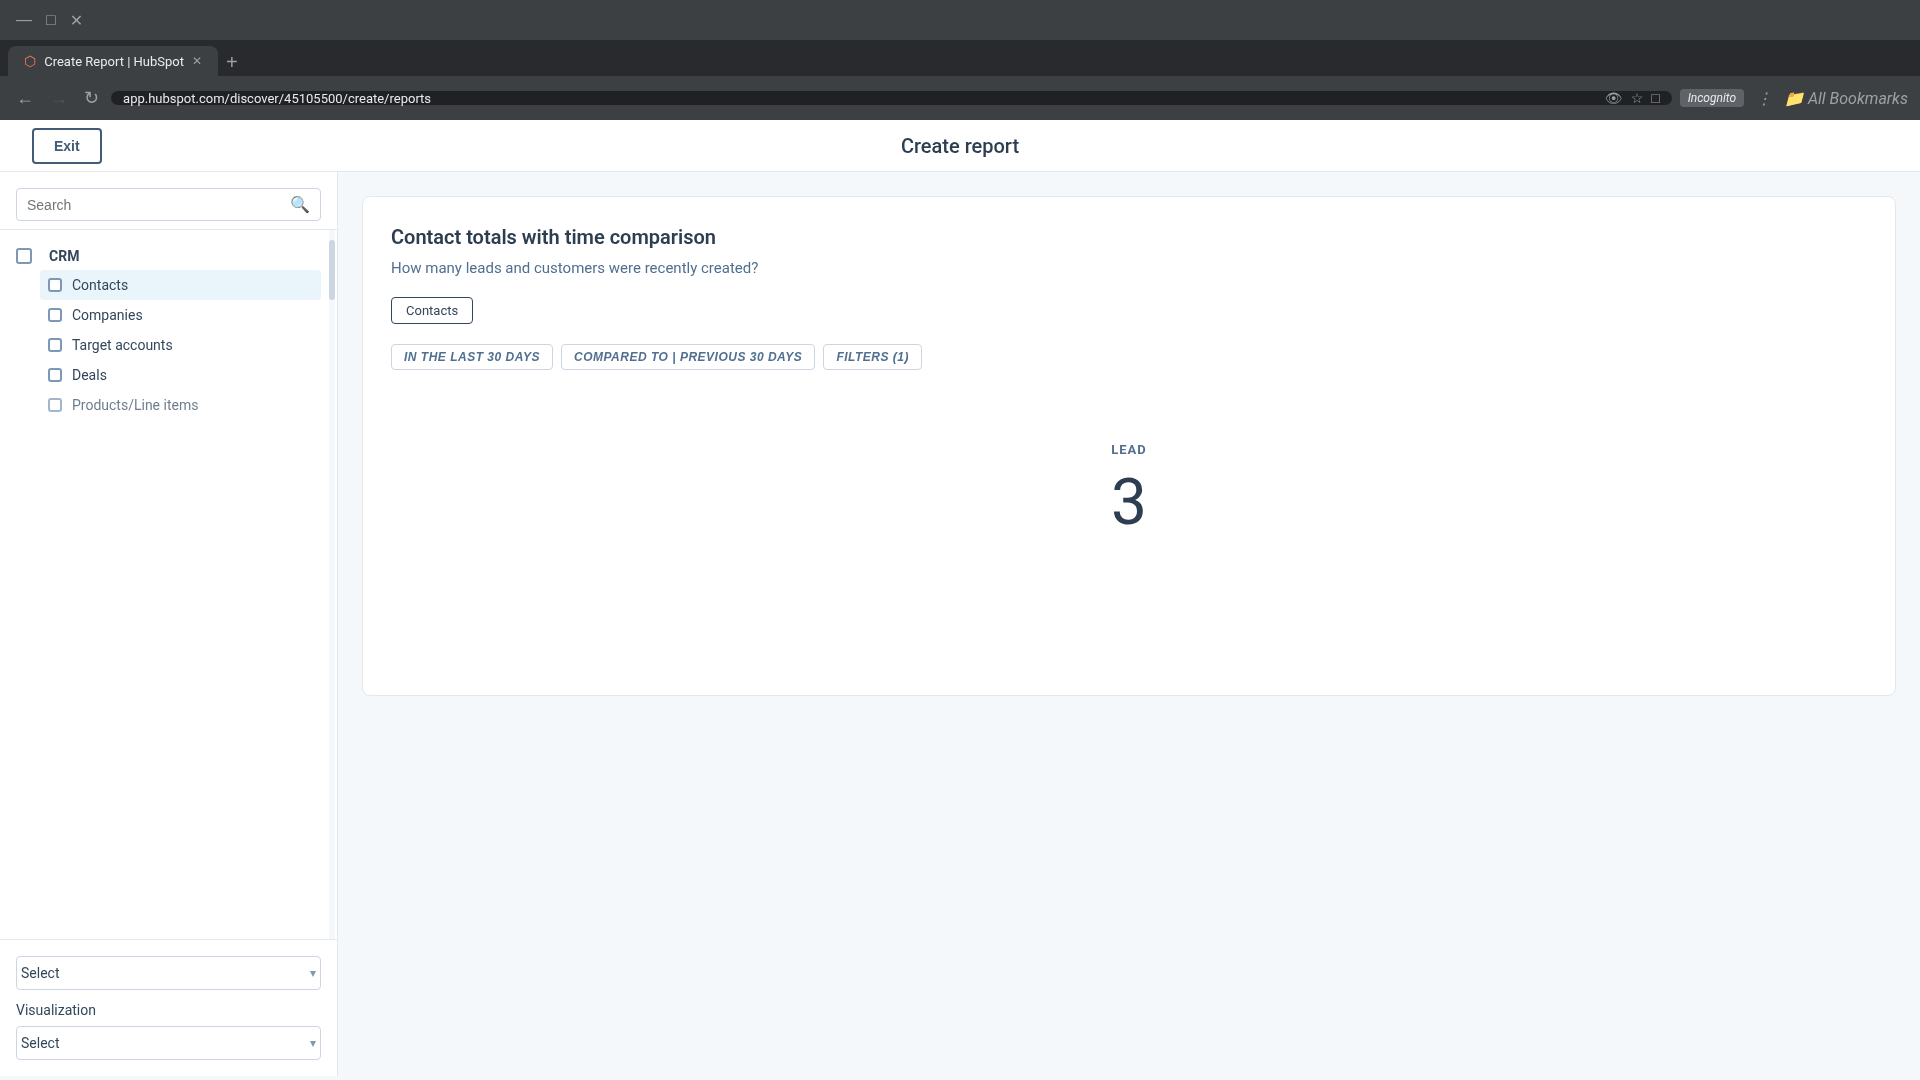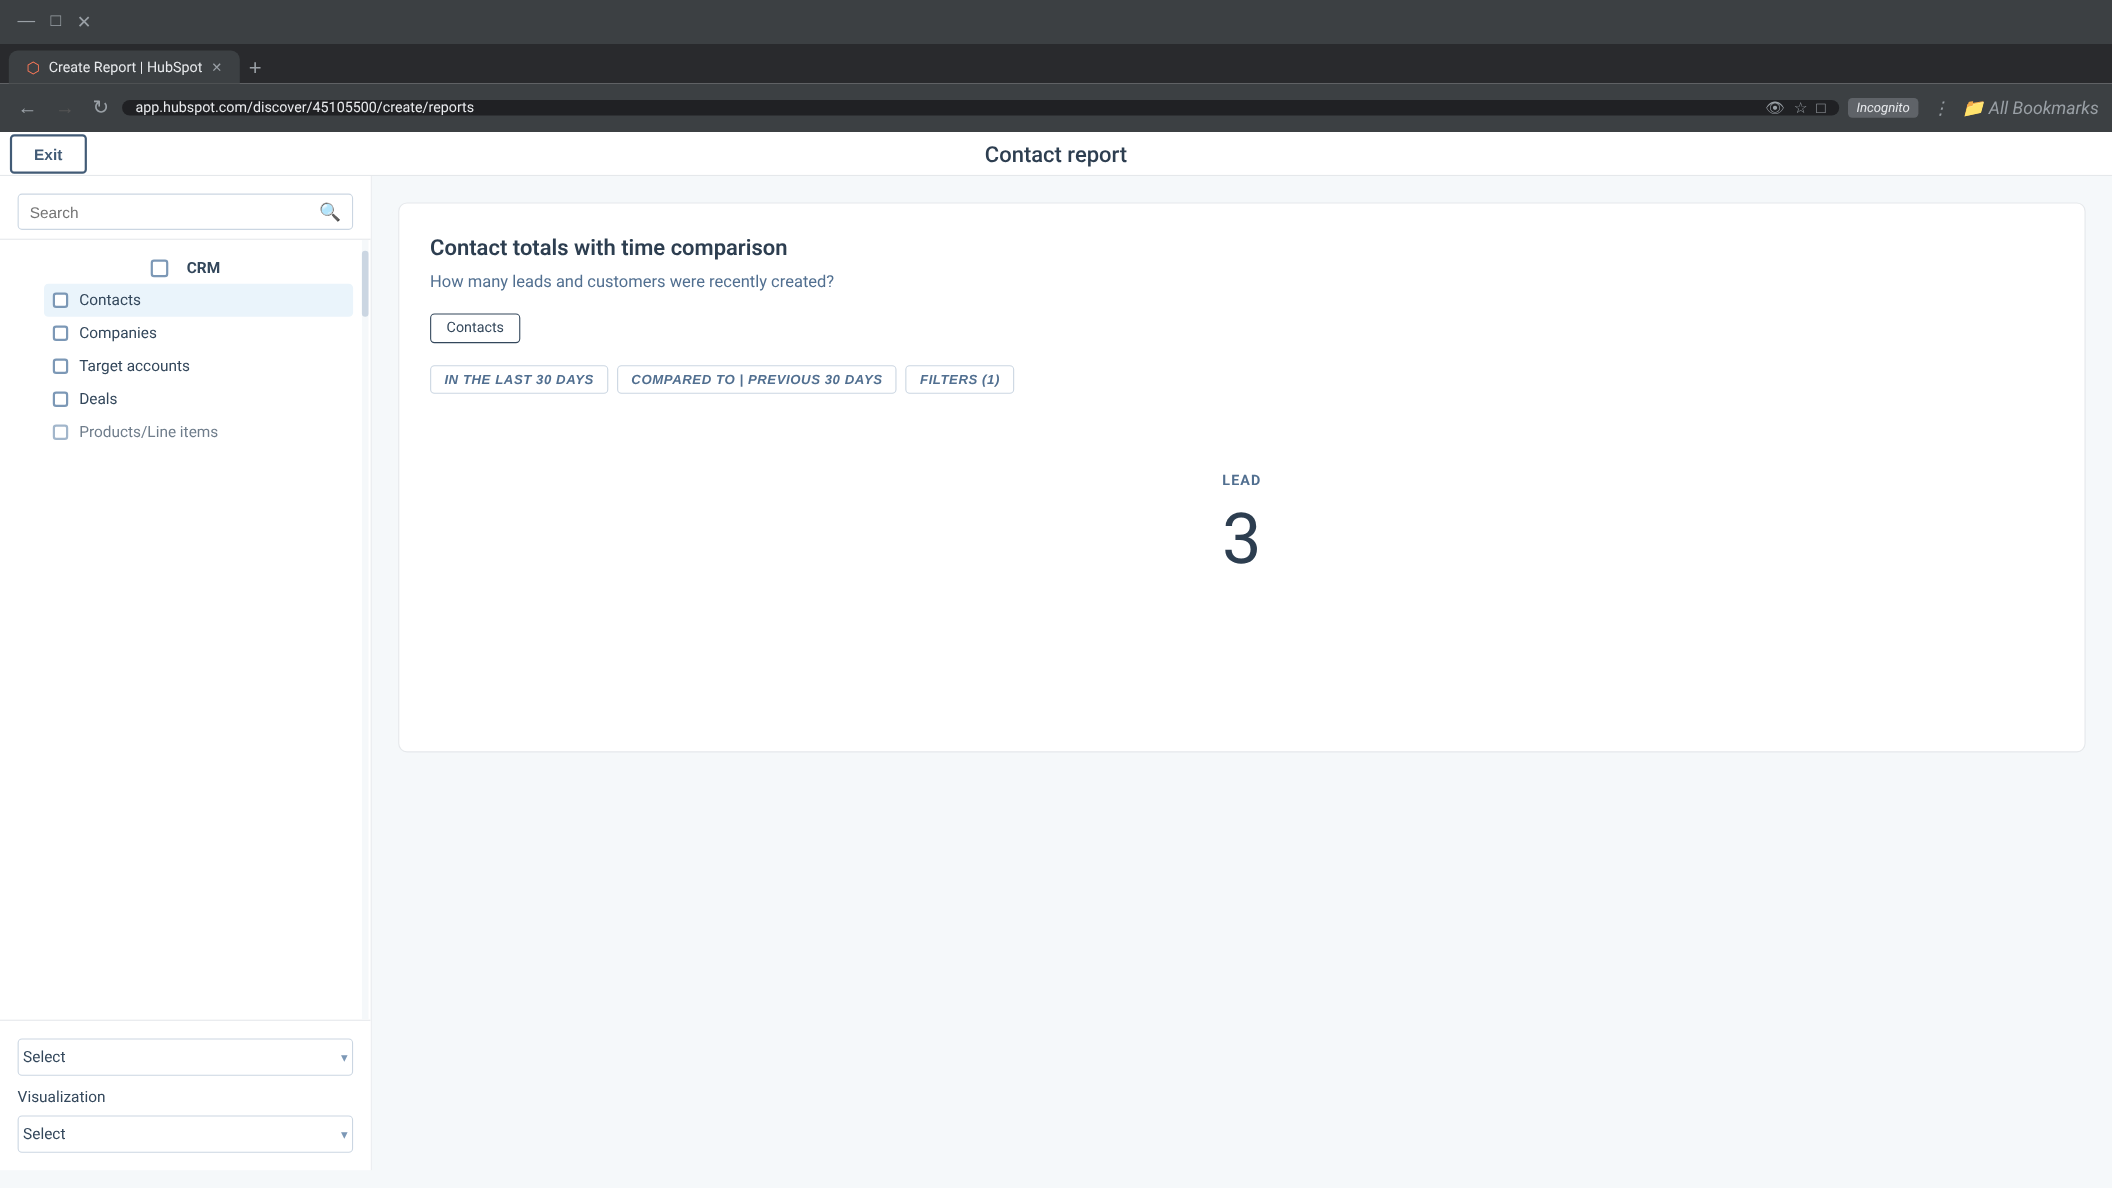--- a/index.html
+++ b/index.html
@@ -115,24 +115,24 @@
       background: #5f6368;
       color: #e8eaed;
       padding: 2px 8px;
       border-radius: 4px;
       font-size: 12px;
     }
 
     
     .app-header {
       background: #fff;
-      height: 40px;
-      display: flex;
-      align-items: center;
-      padding: 0 9px;
+      height: 52px;
+      display: flex;
+      align-items: center;
+      padding: 0 32px;
       border-bottom: 1px solid #e5e8eb;
       position: relative;
     }
     .exit-btn {
       background: #fff;
       border: 2px solid #425b76;
       color: #425b76;
       font-weight: 600;
       padding: 8px 20px;
       border-radius: 4px;
@@ -219,21 +219,20 @@
     }
 
     .crm-section {
       padding: 4px 16px;
     }
     .crm-header {
       display: flex;
       align-items: center;
       gap: 17px;
       padding: 6px 0;
-      justify-content: center;
     }
     .checkbox {
       width: 16px;
       height: 16px;
       border: 2px solid #7c98b6;
       border-radius: 3px;
       background: #fff;
       cursor: pointer;
       flex-shrink: 0;
     }
@@ -413,21 +412,21 @@
   </div>
   <div class="browser-right-icons">
     <span class="incognito-badge">Incognito</span>
     <span>⋮</span>
     <span>📁 All Bookmarks</span>
   </div>
 </div>
 
 <div class="app-header">
   <button class="exit-btn">Exit</button>
-  <h1 class="page-title">Contact report</h1>
+  <h1 class="page-title">Create report</h1>
 </div>
 
 <div class="main-layout">
 
   <div class="left-panel">
 
     <div class="search-section">
       <div class="search-box">
         <input class="search-input" type="text" placeholder="Search" style="">
         <span class="search-icon">🔍</span>

